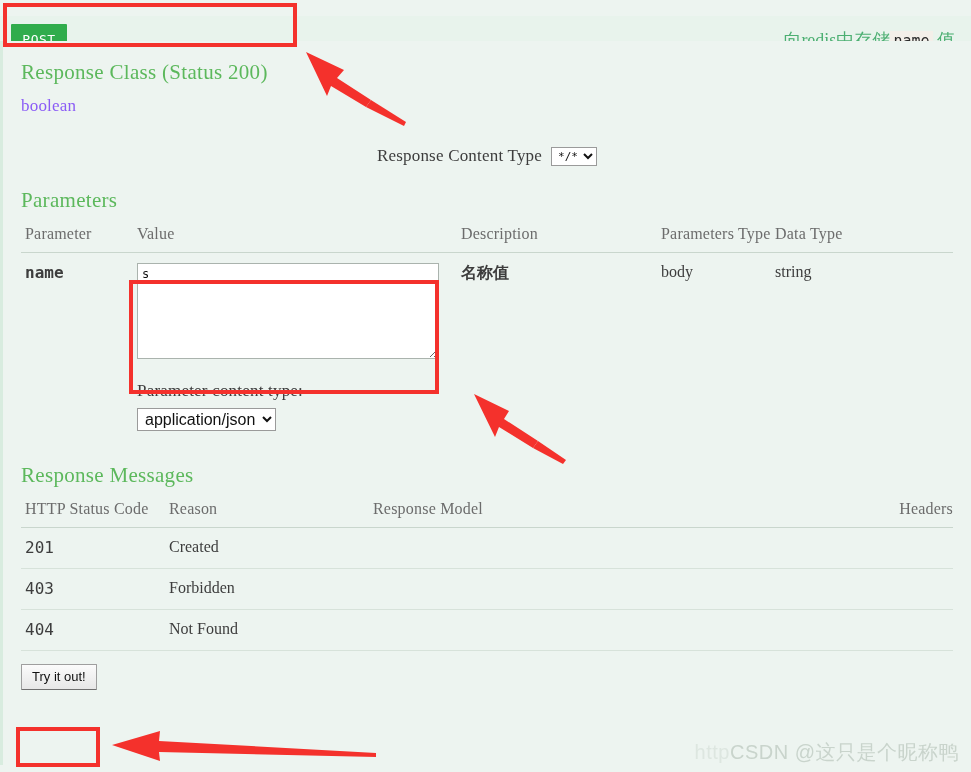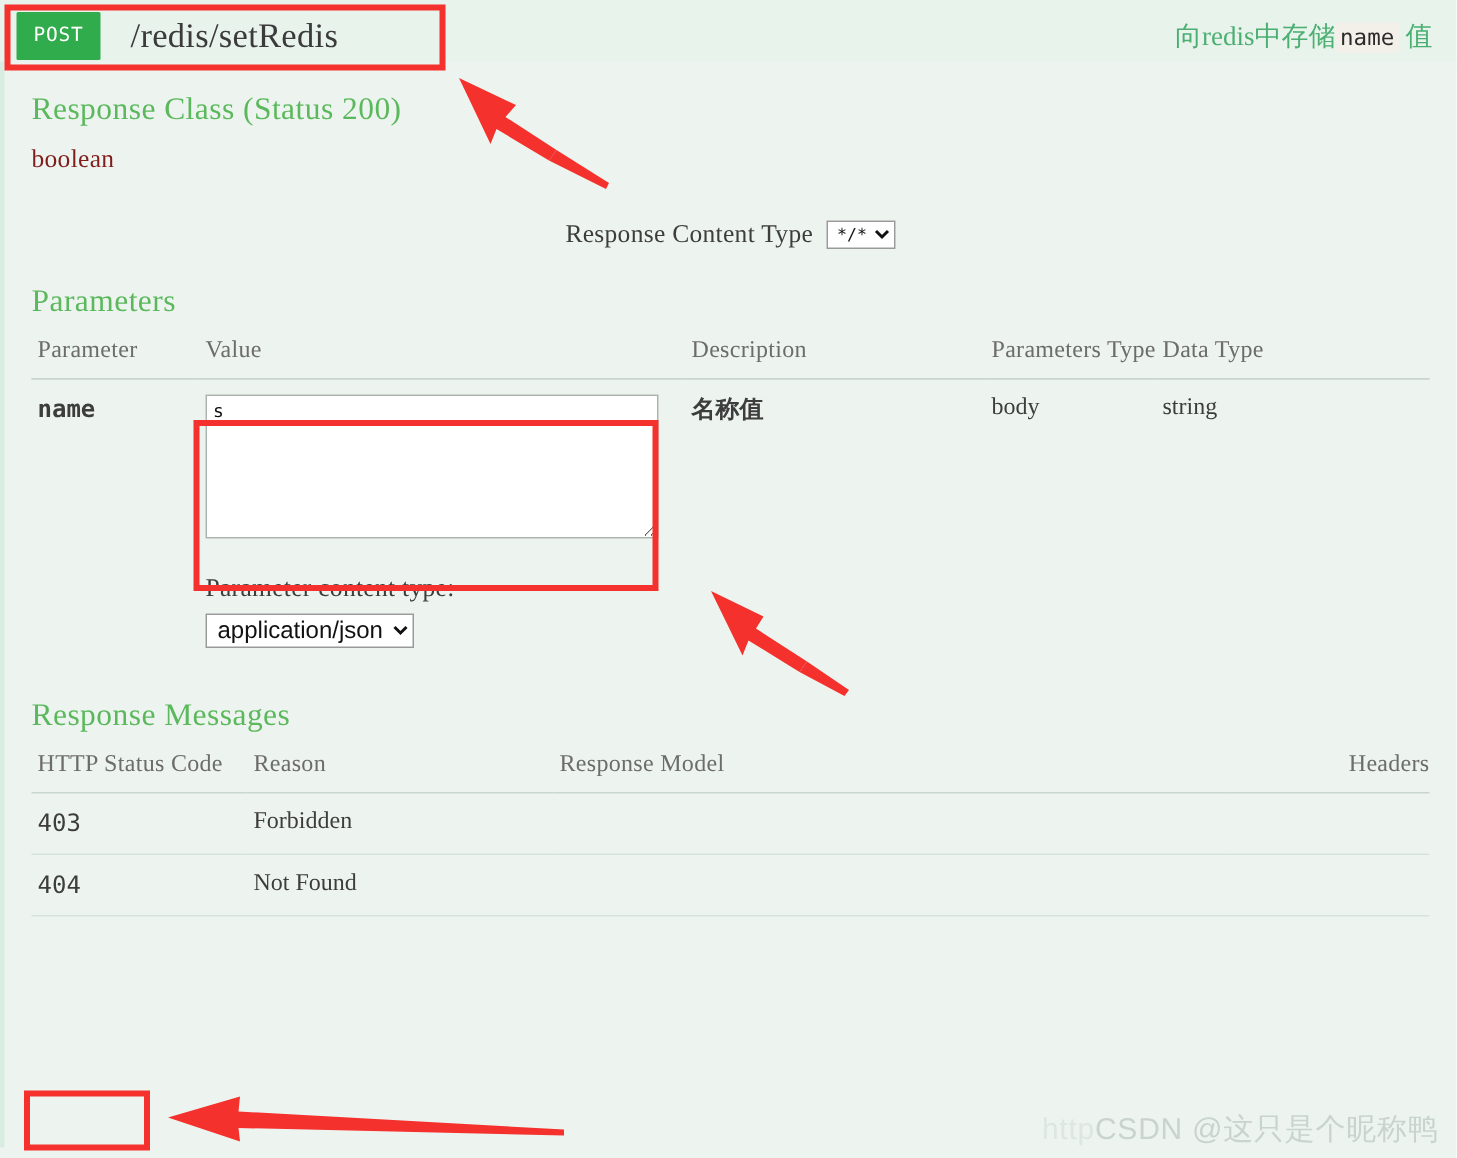--- a/index.html
+++ b/index.html
@@ -16,21 +16,21 @@
     width: 971px;
     height: 772px;
     overflow: hidden;
     background: #edf4f0;
   }
 
   
   .op-header {
     position: absolute;
     left: 0;
-    top: 0;
+    top: 16px;
     width: 971px;
     height: 48px;
     background: #e8f3ec;
     border-bottom: 1px solid #d3ead8;
     box-sizing: border-box;
   }
   .op-header-inner {
     position: relative;
     height: 100%;
     display: flex;
@@ -93,21 +93,21 @@
     font-weight: normal;
     margin: 0;
     letter-spacing: 0.3px;
   }
 
   .resp-class {
     padding-top: 19px;
   }
   .plain-line {
     font-size: 17px;
-    color: #7f1d1d;
+    color: #8b5cf6;
     margin-top: 11px;
     letter-spacing: 0.2px;
   }
 
   .content-type-row {
     margin-top: 30px;
     display: flex;
     align-items: center;
     font-size: 17px;
     color: #3d3d3d;
@@ -260,21 +260,20 @@
   .watermark .wm-faint { color: #dde6e0; }
 </style>
 </head>
 <body>
 
 <div id="page">
 
   <div class="op-header">
     <div class="op-header-inner">
       <span class="http-method">POST</span>
-      <span class="op-path">/redis/setRedis</span>
       <span class="op-summary"><span>向redis中存储</span><code>name</code> <span>值</span></span>
     </div>
   </div>
 
   <div class="op-body">
 
     <div class="resp-class">
       <h3 class="section-title">Response Class (Status 200)</h3>
       <div class="plain-line">boolean</div>
 
@@ -325,34 +324,43 @@
       <thead>
         <tr>
           <th class="hdr-status">HTTP Status Code</th>
           <th class="hdr-reason">Reason</th>
           <th class="hdr-model">Response Model</th>
           <th class="hdr-headers">Headers</th>
         </tr>
       </thead>
       <tbody>
         <tr>
+          <td class="code-cell">201</td>
+          <td class="reason-cell">Created</td>
+          <td></td>
+          <td></td>
+        </tr>
+        <tr>
           <td class="code-cell">403</td>
           <td class="reason-cell">Forbidden</td>
           <td></td>
           <td></td>
         </tr>
         <tr>
           <td class="code-cell">404</td>
           <td class="reason-cell">Not Found</td>
           <td></td>
           <td></td>
         </tr>
       </tbody>
     </table>
 
+    <div class="tryout-row">
+      <button class="try-btn">Try it out!</button>
+    </div>
 
   </div>
 
   <div class="anno-box" style="left:3px; top:3px; width:294px; height:44px;"></div>
 
   <div class="anno-box" style="left:129px; top:280px; width:310px; height:114px;"></div>
 
   <div class="anno-box" style="left:16px; top:727px; width:84px; height:40px;"></div>
 
   <svg class="anno-arrow" style="left:0; top:0;" width="971" height="772" viewBox="0 0 971 772">

